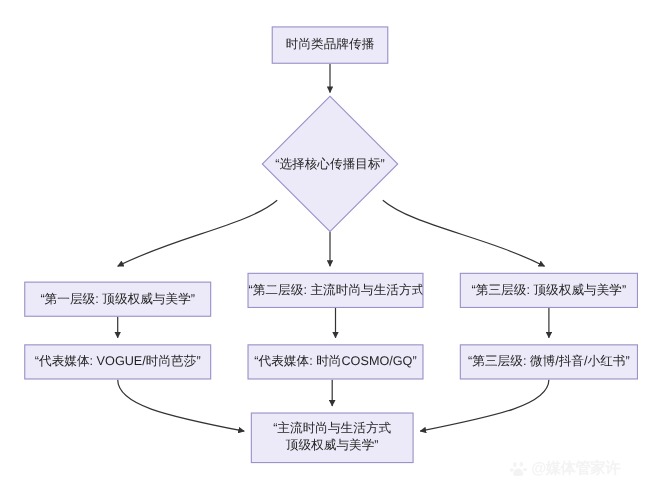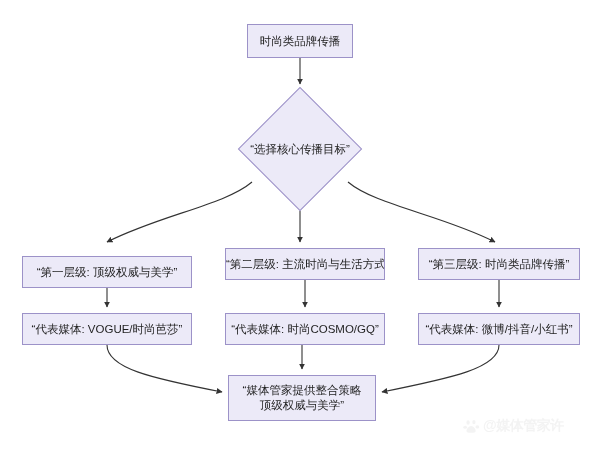--- a/index.html
+++ b/index.html
@@ -167,36 +167,36 @@
     <div class="diamond-label">“选择核心传播目标”</div>
   </div>
 
   <div class="node tier-1">
     <span class="clipbox">“第一层级: 顶级权威与美学”</span>
   </div>
   <div class="node tier-2">
     <span class="clipbox">“第二层级: 主流时尚与生活方式”</span>
   </div>
   <div class="node tier-3">
-    <span class="clipbox">“第三层级: 时尚类品牌传播”</span>
+    <span class="clipbox">“第三层级: 顶级权威与美学”</span>
   </div>
 
   <div class="node media-2">
     <span class="clipbox">“代表媒体: 时尚COSMO/GQ”</span>
   </div>
   <div class="node media-1">
     <span class="clipbox">“代表媒体: VOGUE/时尚芭莎”</span>
   </div>
   <div class="node media-3">
-    <span class="clipbox">“代表媒体: 微博/抖音/小红书”</span>
+    <span class="clipbox">“第三层级: 微博/抖音/小红书”</span>
   </div>
 
   <div class="node node-end wrap">
     <div>
-      <div>“媒体管家提供整合策略</div>
+      <div>“主流时尚与生活方式</div>
       <div>顶级权威与美学”</div>
     </div>
   </div>
 
   <div id="watermark">
     <span class="wm-logo">
       <svg width="17" height="17" viewBox="0 0 24 24" xmlns="http://www.w3.org/2000/svg">
         <ellipse cx="7.2" cy="6.4" rx="2.3" ry="3.1" fill="#d8d8d8"></ellipse>
         <ellipse cx="15.4" cy="5.8" rx="2.3" ry="3.1" fill="#d8d8d8"></ellipse>
         <ellipse cx="3.1" cy="13.0" rx="2.6" ry="2.2" fill="#d8d8d8"></ellipse>

